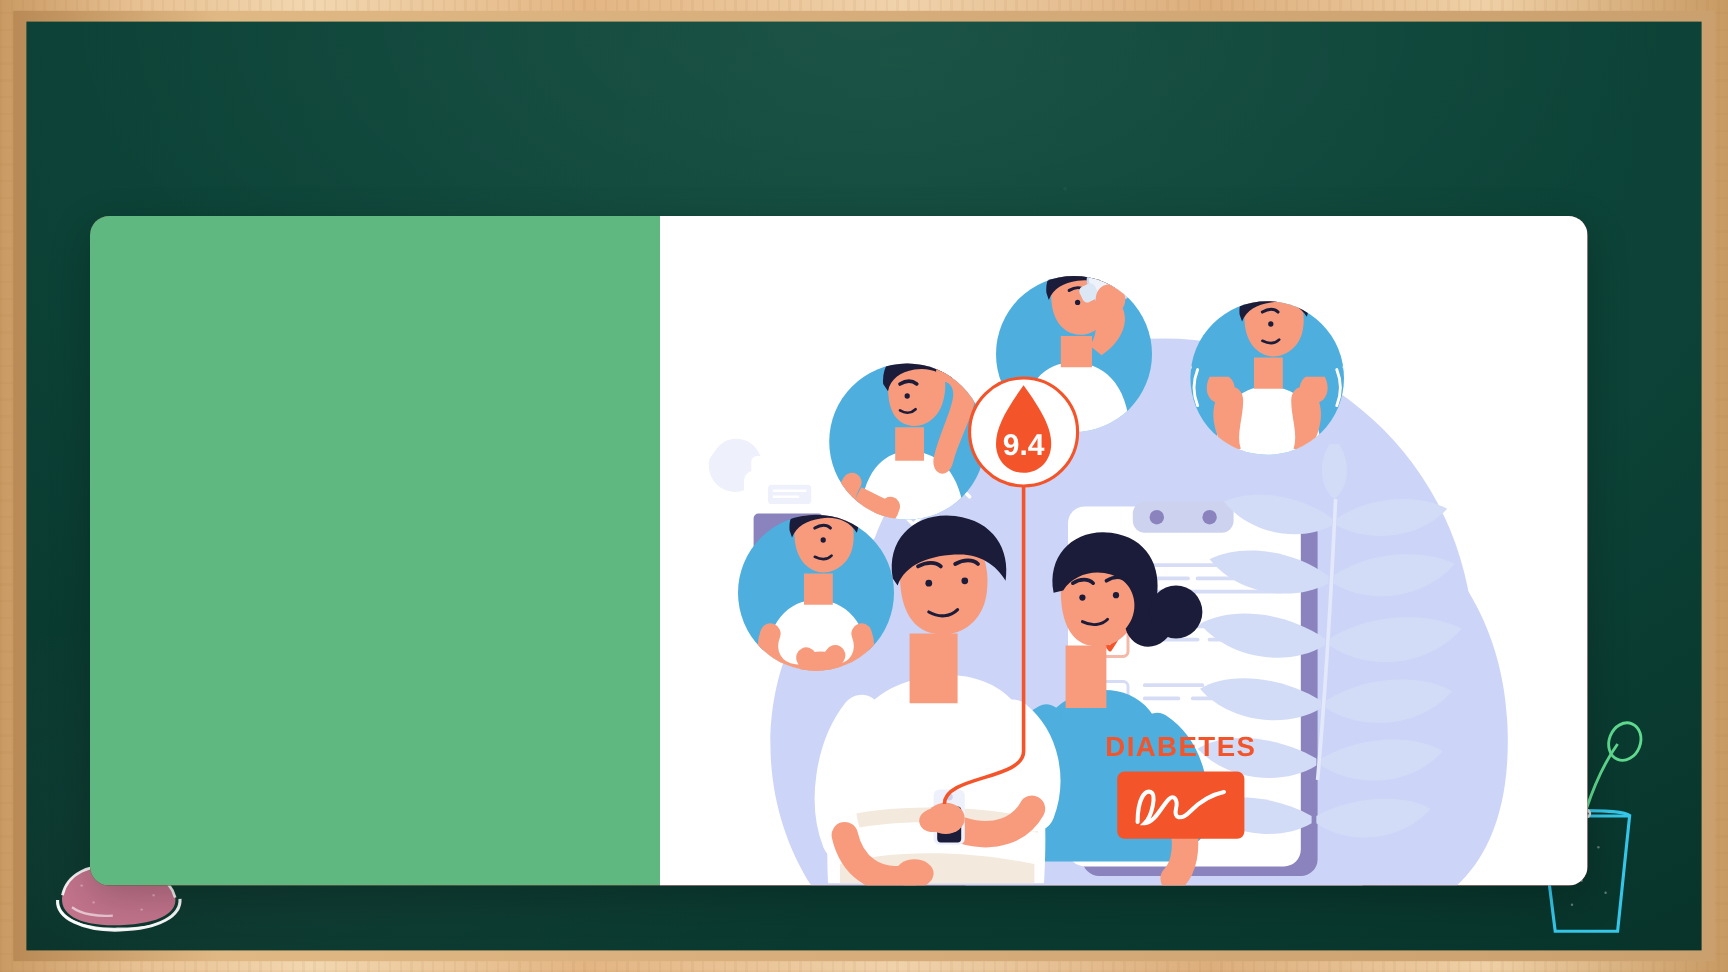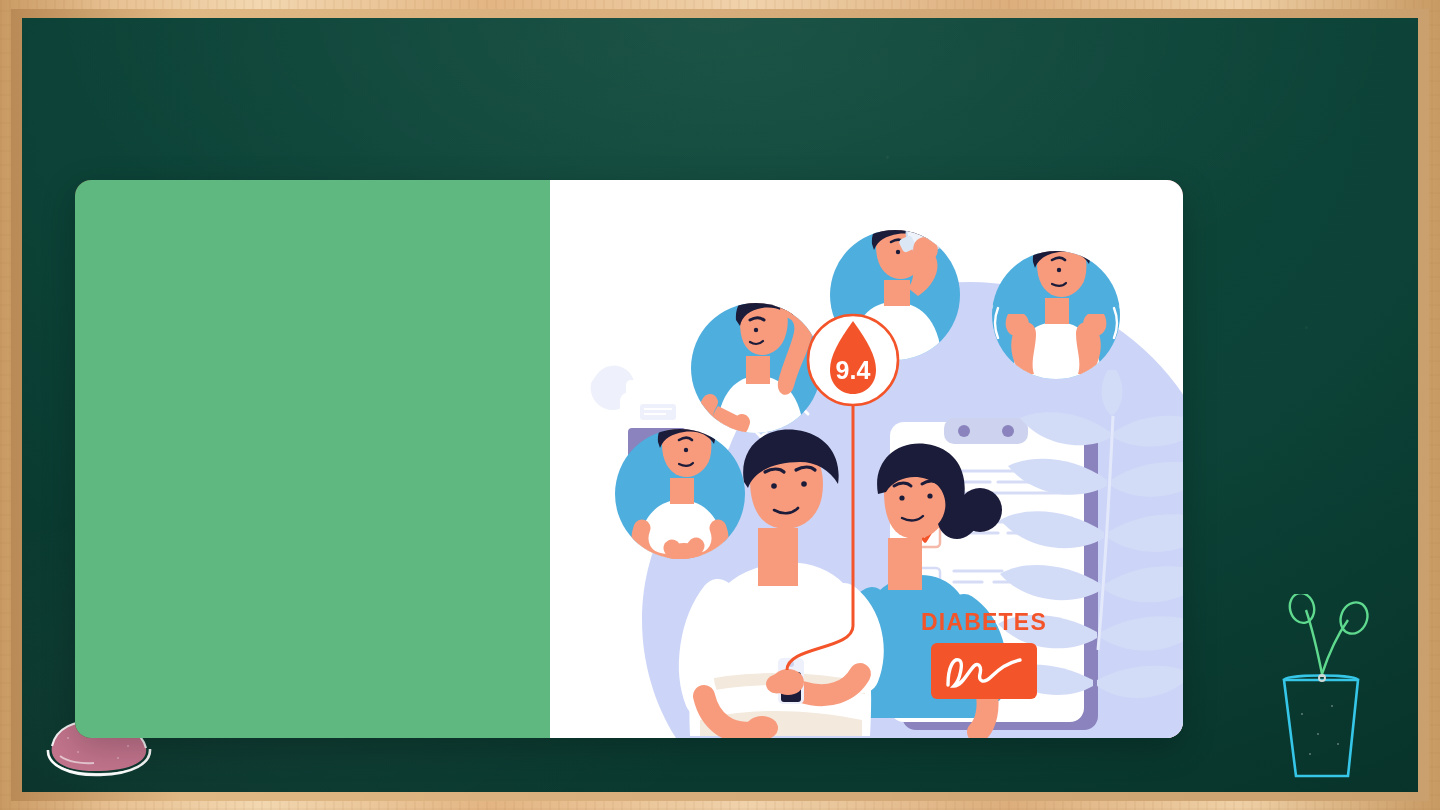--- a/index.html
+++ b/index.html
@@ -55,21 +55,21 @@
   .chalk-eraser{position:absolute;left:16px;bottom:14px;width:120px;height:62px;}
   .chalk-cup{position:absolute;right:36px;bottom:8px;width:120px;height:190px;}
 
   .tiny-mark{
     position:absolute;left:67px;top:600px;color:#e9f3ee;font-size:9px;
     letter-spacing:0;opacity:.85;font-family:"Liberation Sans",sans-serif;
   }
 
   
   .card{
-    position:absolute;left:75px;top:180px;width:1108px;height:558px;
+    position:absolute;left:75px;top:180px;width:1248px;height:558px;
     background:#7f1d1d;border-radius:16px;overflow:hidden;
     box-shadow:0 10px 34px rgba(0,0,0,.22);
   }
   .card-left{
     position:absolute;left:0;top:0;width:475px;height:100%;
     background:#5fb87f;
   }
   .card-right{
     position:absolute;left:475px;top:0;right:0;height:100%;background:#ffffff;
   }

